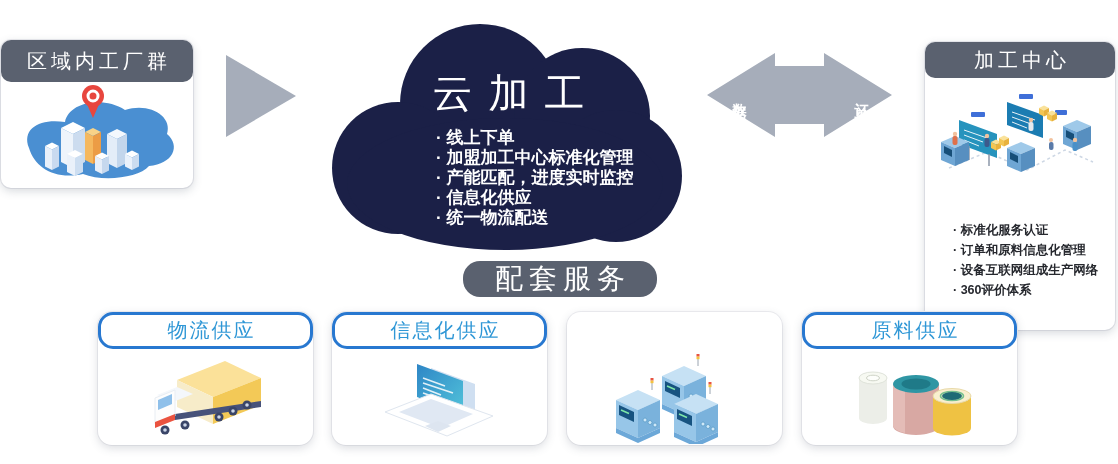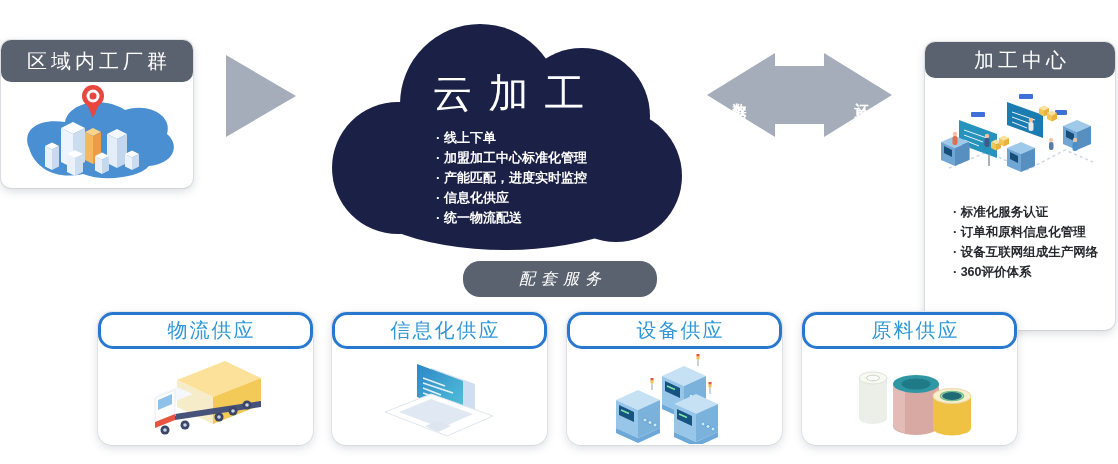--- a/index.html
+++ b/index.html
@@ -12,47 +12,47 @@
   .slate-header { position:absolute; top:0; left:0; right:0; height:42px; background:#5a616f;
                   border-radius:10px; display:flex; align-items:center; justify-content:center;
                   color:#fff; font-size:20px; letter-spacing:4px; padding-left:4px; }
   .left-card  { left:1px;  top:40px; width:192px; height:148px; }
   .right-card { left:925px; top:42px; width:190px; height:288px; }
   .right-card .slate-header { height:36px; }
 
   .left-card svg.city { position:absolute; left:6px; top:36px; }
   .right-card svg.scene { position:absolute; left:10px; top:38px; }
 
-  .dark-list { position:absolute; left:28px; top:160px; list-style:none;
+  .dark-list { position:absolute; left:28px; top:178px; list-style:none;
                color:#26282e; font-size:12.5px; font-weight:600; line-height:20px; }
   .dark-list li::before { content:"· "; }
 
   
   .tri { position:absolute; left:226px; top:55px; }
 
   
   .cloud-wrap { position:absolute; left:320px; top:16px; width:365px; height:242px; }
   .cloud-wrap svg.cloud-shape { position:absolute; left:0; top:0; }
   .cloud-title { position:absolute; top:50px; left:12px; right:0; text-align:center;
                  color:#ffffff; font-size:40px; letter-spacing:16px; padding-left:16px; }
   .cloud-list { position:absolute; left:116px; top:112px; list-style:none;
-                color:#ffffff; font-size:13px; font-weight:600; line-height:20px; }
+                color:#ffffff; font-size:17px; font-weight:600; line-height:20px; }
   .cloud-list li::before { content:"· "; }
 
   
   .exchange { position:absolute; left:707px; top:53px; width:185px; height:84px; }
   .exchange svg { position:absolute; left:0; top:0; }
   .vtext { position:absolute; top:50%; transform:translateY(-50%); writing-mode:vertical-rl;
            color:#ffffff; font-size:14px; font-weight:600; letter-spacing:3px; }
   .vtext.l { left:24px; } .vtext.r { left:146px; }
 
   
   .banner { position:absolute; left:463px; top:261px; width:194px; height:36px;
             background:#5a616f; border-radius:17px; display:flex; align-items:center;
-            justify-content:center; color:#fff; font-size:16px; letter-spacing:6px; padding-left:6px;font-style:italic; }
+            justify-content:center; color:#fff; font-size:28px; letter-spacing:6px; padding-left:6px; }
 
   
   .service-card { position:absolute; top:312px; width:215px; height:133px; background:#fff;
                   border-radius:14px; box-shadow:0 3px 10px rgba(70,80,100,.20), 0 0 0 1px #f0f0f3; }
   .sc1 { left:98px; } .sc2 { left:332px; } .sc3 { left:567px; } .sc4 { left:802px; }
   .blue-header { position:absolute; top:0; left:0; right:0; height:37px; background:#fff;
                  border:3px solid #2878d0; border-radius:15px; display:flex; align-items:center;
                  justify-content:center; color:#2f97d6; font-size:20px; font-weight:500;
                  letter-spacing:2px; padding-left:12px; }
   .service-card svg.icon { position:absolute; left:50%; transform:translateX(-50%); top:40px; }
@@ -251,23 +251,20 @@
           <line x1="48" y1="41" x2="74" y2="50"></line>
         <line x1="48" y1="46" x2="62" y2="51"></line>
       </g>
       <polygon points="10,60 56,42 118,64 72,84" fill="#ffffff" stroke="#dfe6ef" stroke-width="1"></polygon>
       <polygon points="24,60 56,47 98,62 66,76" fill="#e0e8f3"></polygon>
       <polygon points="50,74 63,69 76,74 63,80" fill="#dde5f0"></polygon>
     </svg>
   </div>
 
   <div class="service-card sc3">
-    <div class="blue-header">
-      <span>设备供应</span>
-    </div>
     <svg class="icon" width="130" height="92" viewBox="0 0 130 92">
       <defs>
         <g id="mach">
           <line x1="36" y1="12" x2="36" y2="4" stroke="#9aa4b0" stroke-width="1"></line>
           <rect x="34.5" y="0" width="3" height="2.6" fill="#e85340"></rect>
           <rect x="34.5" y="2.6" width="3" height="2.6" fill="#f4c23e"></rect>
           <polygon points="0,22 22,12 44,22 22,32" fill="#c6e1f4"></polygon>
           <polygon points="0,22 22,32 22,60 0,50" fill="#97c6e8"></polygon>
           <polygon points="22,32 44,22 44,50 22,60" fill="#7ab2dc"></polygon>
           <polygon points="3,27 18,34 18,44 3,37" fill="#175380"></polygon>

